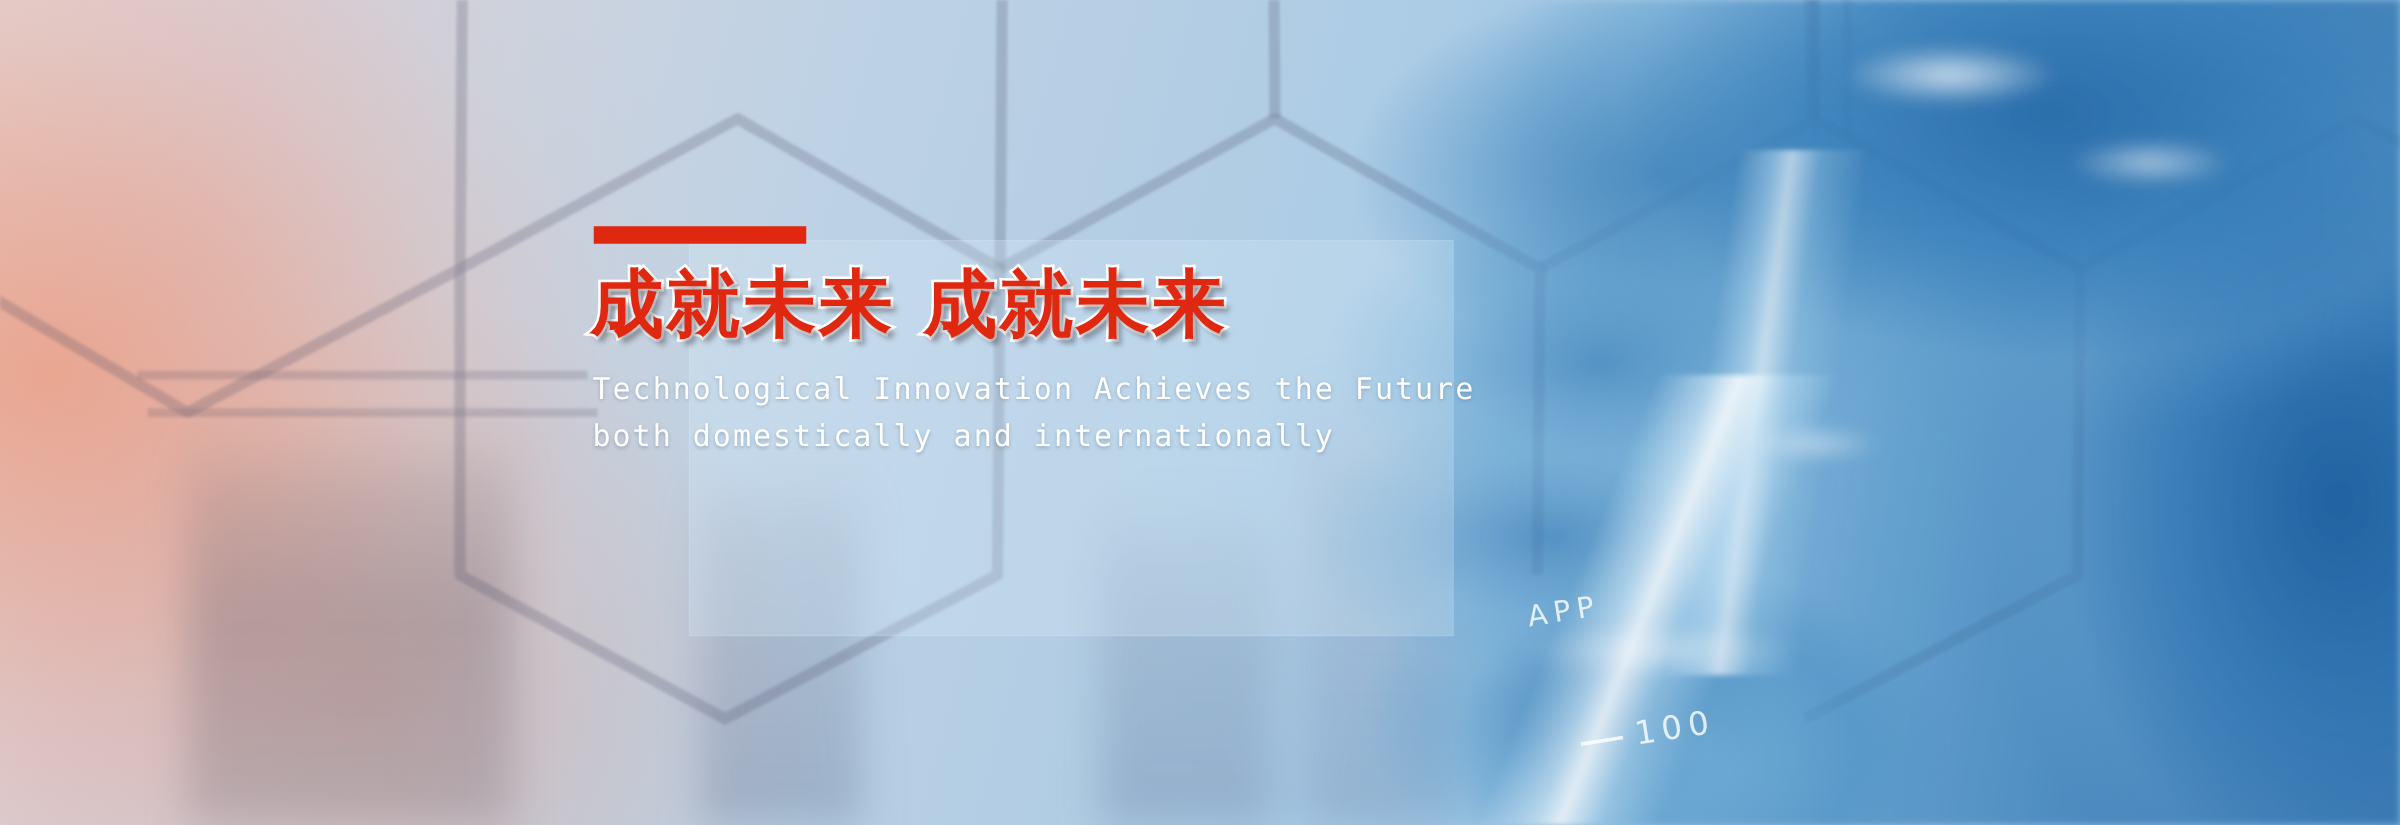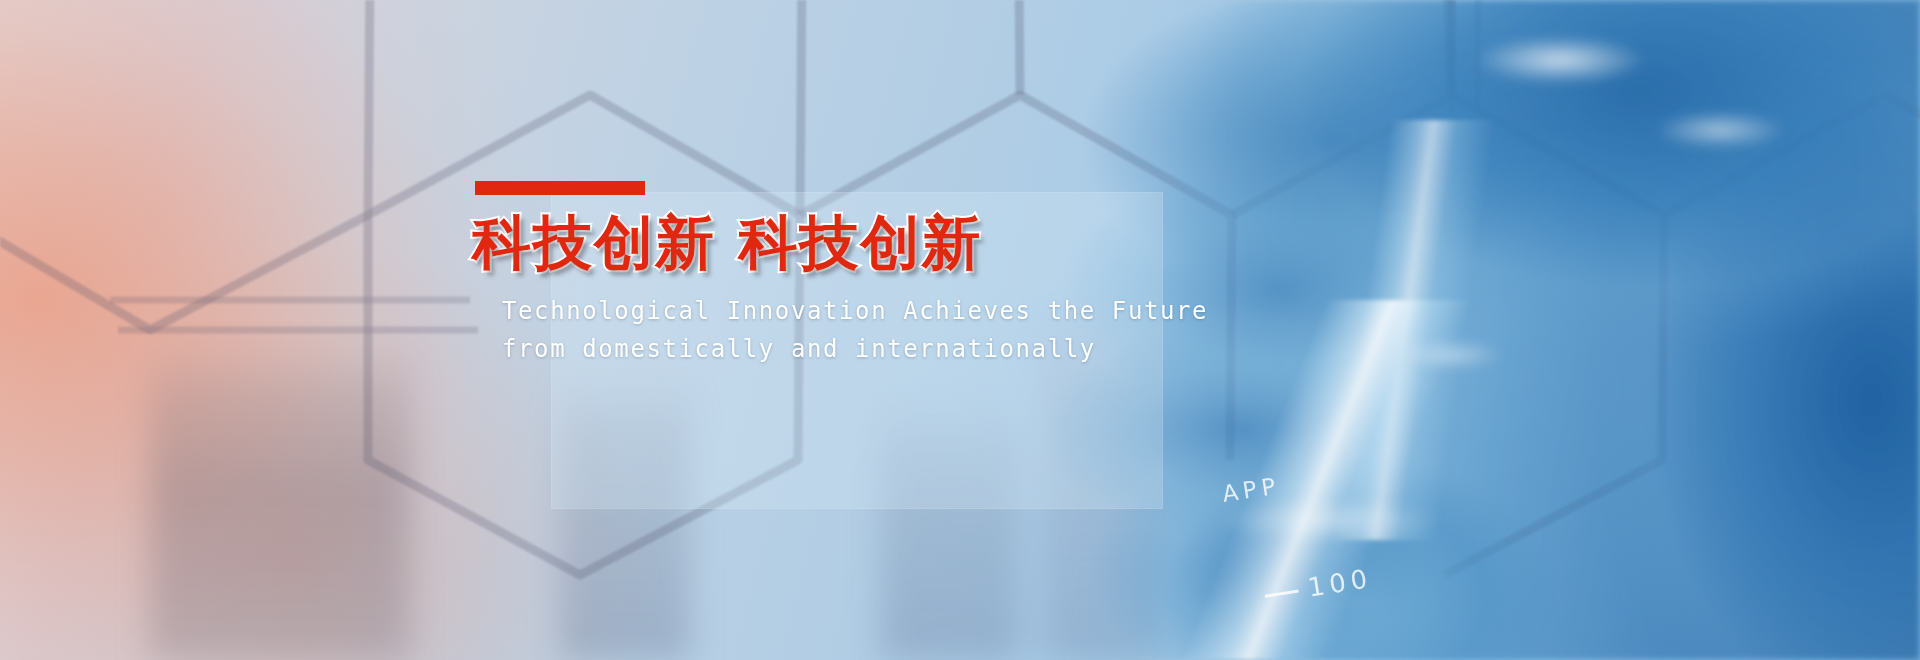--- a/index.html
+++ b/index.html
@@ -114,21 +114,20 @@
   .en-block{
     position:absolute;
     left:474px; top:292px;
     color:#ffffff;
     font-family:"DejaVu Sans Mono","Liberation Mono",monospace;
     font-size:24px;
     line-height:38px;
     letter-spacing:1.6px;
     white-space:nowrap;
     text-shadow:0 1px 3px rgba(40,70,100,0.30);
-    margin-left:28px;
   }
   .en-block div{margin:0;}
 </style>
 </head>
 <body>
 
 <div id="stage">
 
   <div class="layer bg-base"></div>
   <div class="layer bg-warm"></div>
@@ -165,20 +164,20 @@
 
   <div class="flask-marks">
     <div class="m">APP</div>
     <div class="m m2"><span class="dash"></span><span>100</span></div>
   </div>
 
   <div class="panel"></div>
 
   <div class="redbar" style="background:#e0270f"></div>
 
-  <div class="zh-title">科技创新  科技创新</div>
+  <div class="zh-title">成就未来  成就未来</div>
 
   <div class="en-block">
     <div>Technological Innovation Achieves the Future</div>
-    <div>from domestically and internationally</div>
+    <div>both domestically and internationally</div>
   </div>
 
 </div>
 
 </body></html>

